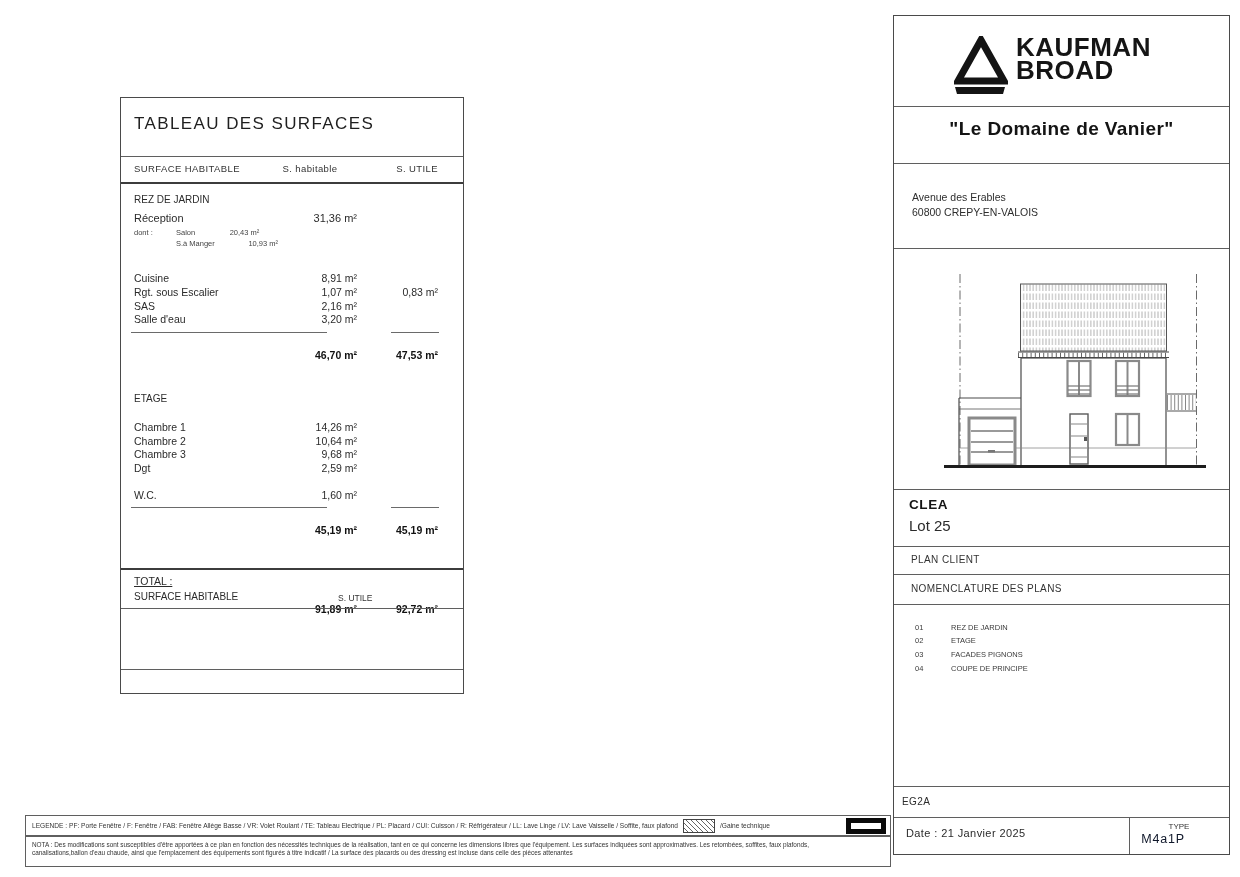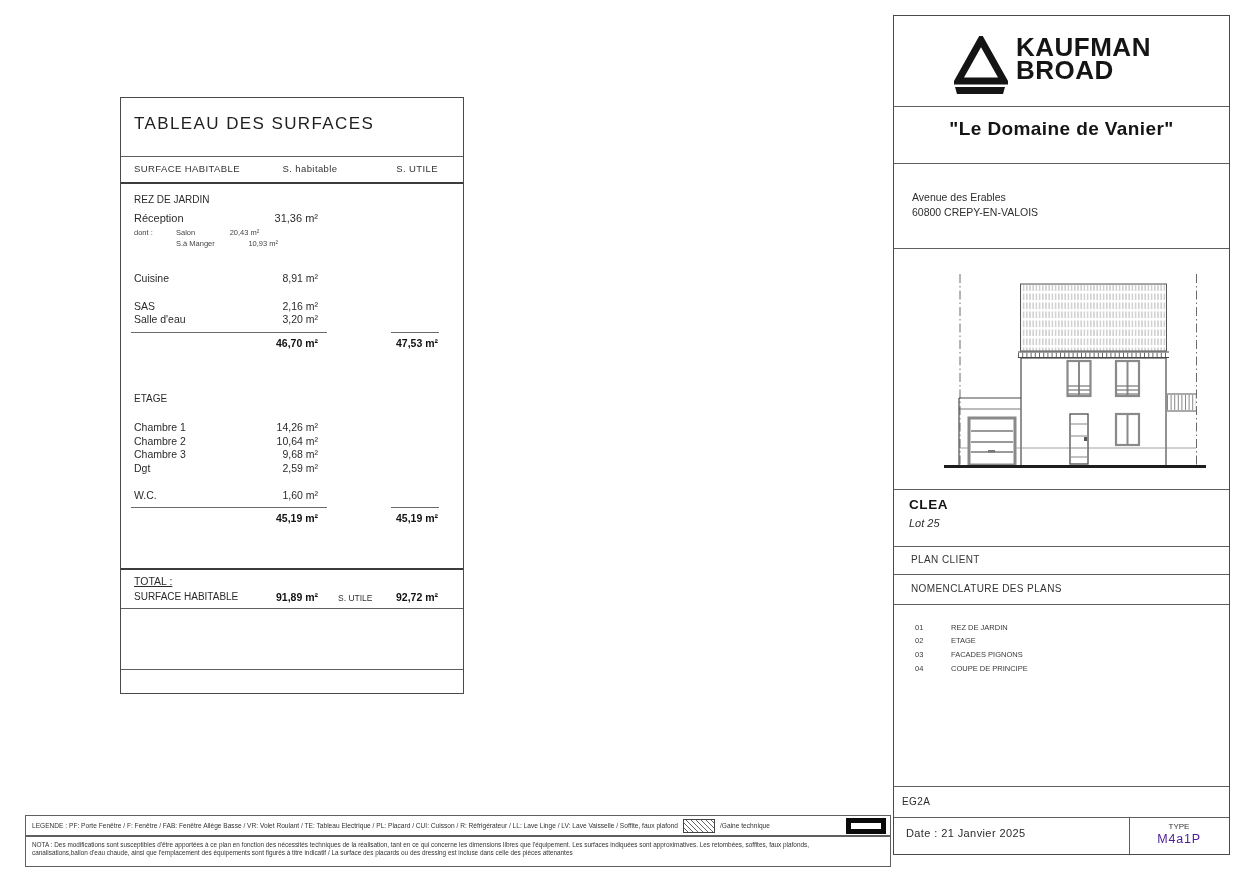--- a/index.html
+++ b/index.html
@@ -8,47 +8,47 @@
   .abs{position:absolute;}
   .hline{position:absolute;left:0;right:0;border-top:1px solid #5f5f5f;height:0;}
   .hline.thick{border-top:2px solid #3c3c3c;}
   
   .stable{position:absolute;left:120px;top:97px;width:342px;height:595px;
           border:1px solid #4a4a4a;background:#fff;}
   .st-title{position:absolute;left:13px;top:16px;font-size:17px;letter-spacing:1.4px;color:#1f1f1f;}
   .hdr{position:absolute;top:65px;font-size:9.5px;letter-spacing:.4px;color:#333;}
   .row{position:absolute;left:0;width:100%;height:13px;font-size:10.5px;}
   .row .lbl{position:absolute;left:13px;white-space:nowrap;}
-  .col-hab{position:absolute;left:7px;width:190px;text-align:right;white-space:nowrap;}
+  .col-hab{position:absolute;left:13px;width:190px;text-align:right;white-space:nowrap;padding-left:33px;}
   .col-uti{position:absolute;left:13px;width:304px;text-align:right;white-space:nowrap;}
-  .b{font-weight:bold;color:#111;}
+  .b{font-weight:bold;color:#111;margin-top:12px;}
   .small{font-size:7.5px;color:#444;}
   .subline-l{position:absolute;left:10px;width:196px;border-top:1px solid #6a6a6a;height:0;}
   .subline-r{position:absolute;left:270px;width:48px;border-top:1px solid #6a6a6a;height:0;}
   .u{text-decoration:underline;}
   
   .panel{position:absolute;left:893px;top:15px;width:335px;height:838px;
          border:1px solid #4a4a4a;background:#fff;}
   .panel .hline{border-top:1px solid #5f5f5f;}
   .brand{position:absolute;left:60px;top:20px;display:flex;align-items:flex-start;gap:8px;}
   .brand-text{font-weight:bold;color:#151515;font-size:26px;line-height:23px;letter-spacing:.5px;}
   .proj-title{position:absolute;left:0;top:102px;width:100%;text-align:center;
               font-size:19px;font-weight:bold;letter-spacing:.4px;color:#141414;}
   .addr{position:absolute;left:18px;font-size:10.5px;color:#2e2e2e;}
   .clea{position:absolute;left:15px;top:481px;font-size:13.5px;font-weight:bold;letter-spacing:.6px;color:#141414;}
-  .lot{position:absolute;left:15px;top:501px;font-size:11px;font-style:italic;}
+  .lot{position:absolute;left:15px;top:501px;font-size:15px;}
   .sec-lbl{position:absolute;left:17px;font-size:10px;letter-spacing:.4px;color:#333;}
   .plan-item{position:absolute;font-size:7.5px;color:#3a3a3a;}
   .plan-item .num{position:absolute;left:21px;}
   .plan-item .plbl{position:absolute;left:57px;white-space:nowrap;}
   .eg{position:absolute;left:8px;top:780px;font-size:10px;letter-spacing:.4px;}
   .date{position:absolute;left:12px;top:811px;font-size:11px;letter-spacing:.4px;}
   .vdiv{position:absolute;left:235px;top:801px;height:37px;border-left:1px solid #5f5f5f;width:0;}
   .type-lbl{position:absolute;left:235px;top:806px;width:100px;text-align:center;font-size:8px;color:#333;}
-  .type-val{position:absolute;left:235px;top:816px;width:100px;text-align:center;font-size:12.5px;letter-spacing:.8px;color:#4c1d95;}
+  .type-val{position:absolute;left:219px;top:816px;width:100px;text-align:center;font-size:12.5px;letter-spacing:.8px;color:#0f172a;}
   
   .legendbox{position:absolute;left:25px;top:815px;width:866px;height:21px;border:1px solid #5f5f5f;
              display:flex;align-items:center;padding:0 4px 0 6px;box-sizing:border-box;gap:5px;background:#fff;}
   .legendbox .txt{font-size:6.6px;color:#333;white-space:nowrap;}
   .swatch-hatch{width:30px;height:12px;border:1px solid #444;flex:0 0 auto;
        background:repeating-linear-gradient(45deg,#ffffff 0 2.5px,#666 2.5px 3.5px);}
   .swatch-gaine{width:40px;height:16px;box-sizing:border-box;border:5px solid #0a0a0a;background:#fff;
        flex:0 0 auto;margin-left:auto;}
   .notabox{position:absolute;left:25px;top:836px;width:866px;height:31px;border:1px solid #5f5f5f;
            box-sizing:border-box;padding:4px 6px;background:#fff;}
@@ -82,20 +82,25 @@
     </div>
     <div class="row small" style="top:141px">
       <span style="position:absolute;left:55px">S.à Manger</span>
       <span style="position:absolute;left:90px;width:67px;text-align:right">10,93 m²</span>
     </div>
 
     <div class="row" style="top:174px">
       <span class="lbl">Cuisine</span>
       <span class="col-hab">8,91 m²</span>
     </div>
+    <div class="row" style="top:188px">
+      <span class="lbl">Rgt. sous Escalier</span>
+      <span class="col-hab">1,07 m²</span>
+      <span class="col-uti">0,83 m²</span>
+    </div>
     <div class="row" style="top:202px">
       <span class="lbl">SAS</span>
       <span class="col-hab">2,16 m²</span>
     </div>
     <div class="row" style="top:215px">
       <span class="lbl">Salle d'eau</span>
       <span class="col-hab">3,20 m²</span>
     </div>
     <div class="subline-l" style="top:234px"></div>
     <div class="subline-r" style="top:234px"></div>

